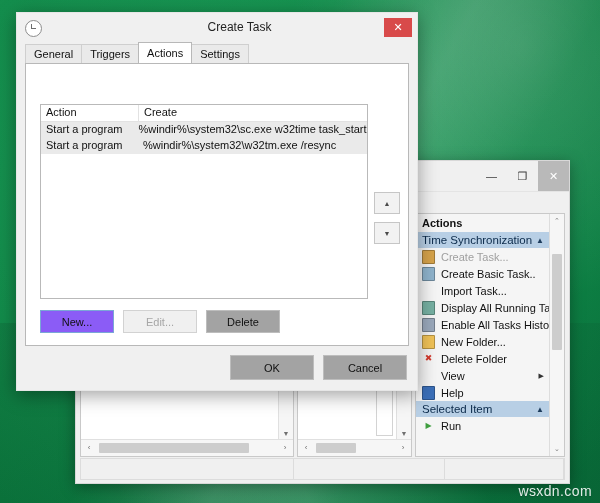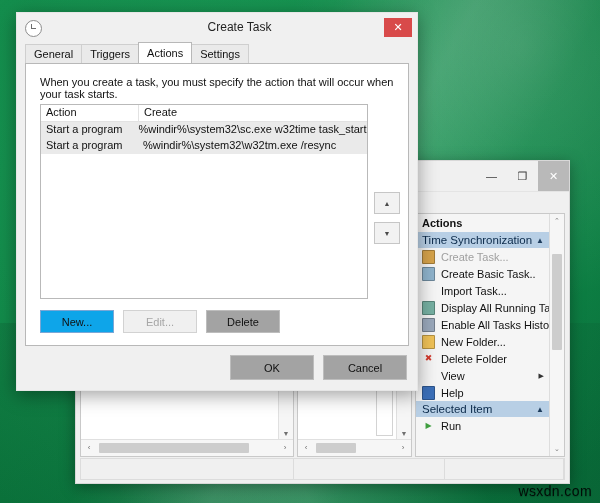--- a/index.html
+++ b/index.html
@@ -15,21 +15,21 @@
     background:linear-gradient(145deg,#13a055 0%,#0f9a50 35%,#0a8f49 70%,#0a8044 100%);}
   .bg-sheen-a{position:absolute;left:-10%;top:-20%;width:130%;height:150%;
     background:linear-gradient(118deg,rgba(255,255,255,0.00) 38%,rgba(255,255,255,0.16) 50%,rgba(255,255,255,0.00) 61%);}
   .bg-sheen-b{position:absolute;left:0;bottom:-40px;width:100%;height:220px;
     background:linear-gradient(72deg,rgba(0,0,0,0.10) 20%,rgba(255,255,255,0.18) 48%,rgba(0,0,0,0.06) 75%);}
   .bg-sheen-c{position:absolute;right:-5%;top:-5%;width:60%;height:70%;
     background:radial-gradient(ellipse at 70% 20%,rgba(255,255,255,0.18),rgba(255,255,255,0) 65%);}
   .bg-vig{position:absolute;inset:0;
     background:radial-gradient(ellipse at 45% 40%,rgba(255,255,255,0.06),rgba(0,0,0,0.16) 95%);}
 
-  .wm-corner{position:absolute;right:8px;bottom:4px;color:#000000;opacity:.88;
+  .wm-corner{position:absolute;right:8px;bottom:4px;color:#ffffff;opacity:.88;
     font-size:14px;letter-spacing:.4px;text-shadow:0 1px 1px rgba(0,0,0,.22);}
 
   
   .win{position:absolute;background:#f0f0f0;box-shadow:0 3px 14px rgba(0,0,0,.35);}
 
   
   #mmc{left:75px;top:160px;width:493px;height:322px;
        border:1px solid #d8d8d8;background:#f0f0f0;}
   #mmc .mmc-title{height:30px;background:#f0f0f0;position:relative;}
   #mmc .wbtns{position:absolute;right:0;top:0;display:flex;height:30px;}
@@ -116,21 +116,21 @@
   .gh.c1{width:92px;border-right:1px solid #e2e2e2;}
   .grow{display:flex;height:16px;background:#eaeaea;}
   .gc{font-size:11px;color:#111;padding:1px 0 0 5px;white-space:nowrap;overflow:hidden;}
   .gc.c1{width:92px;}
   .ud-btns{position:absolute;right:10px;top:128px;width:24px;}
   .udb{width:24px;height:20px;border:1px solid #c6c6c6;background:#f2f2f2;display:flex;
     align-items:center;justify-content:center;font-size:7px;color:#4a4a4a;margin-bottom:8px;}
   .row-btns{position:absolute;left:14px;bottom:12px;display:flex;gap:9px;}
   .btn{min-width:52px;height:21px;padding:0 10px;border:1px solid #bdbdbd;background:#a3a3a3;
     font-size:11px;color:#111;display:flex;align-items:center;justify-content:center;}
-  .btn.primary{border-color:#7aa7d6;background:#0ea5e9;}
+  .btn.primary{border-color:#7aa7d6;background:#8b5cf6;}
   .btn.disabled{color:#a6a6a6;background:#f0f0f0;border-color:#d2d2d2;}
   .dlg-btns{position:absolute;right:10px;bottom:10px;display:flex;gap:9px;}
   .btn.wide{min-width:62px;height:23px;}
 </style>
 </head>
 <body>
 
 <div id="desktop">
   <div class="bg-base"></div>
   <div class="bg-sheen-a"></div>
@@ -320,21 +320,20 @@
       </div>
       <div class="tab active">
         <span>Actions</span>
       </div>
       <div class="tab">
         <span>Settings</span>
       </div>
     </div>
 
   <div class="tabpage">
-    <div class="tp-note">When you create a task, you must specify the action that will occur when your task starts.</div>
 
     <div class="grid">
       <div class="grid-head">
         <div class="gh c1">Action</div>
         <div class="gh">Create</div>
       </div>
       <div id="grid-rows">
           <div class="grow">
             <div class="gc c1">Start a program</div>
             <div class="gc">%windir%\system32\sc.exe w32time task_started</div>

